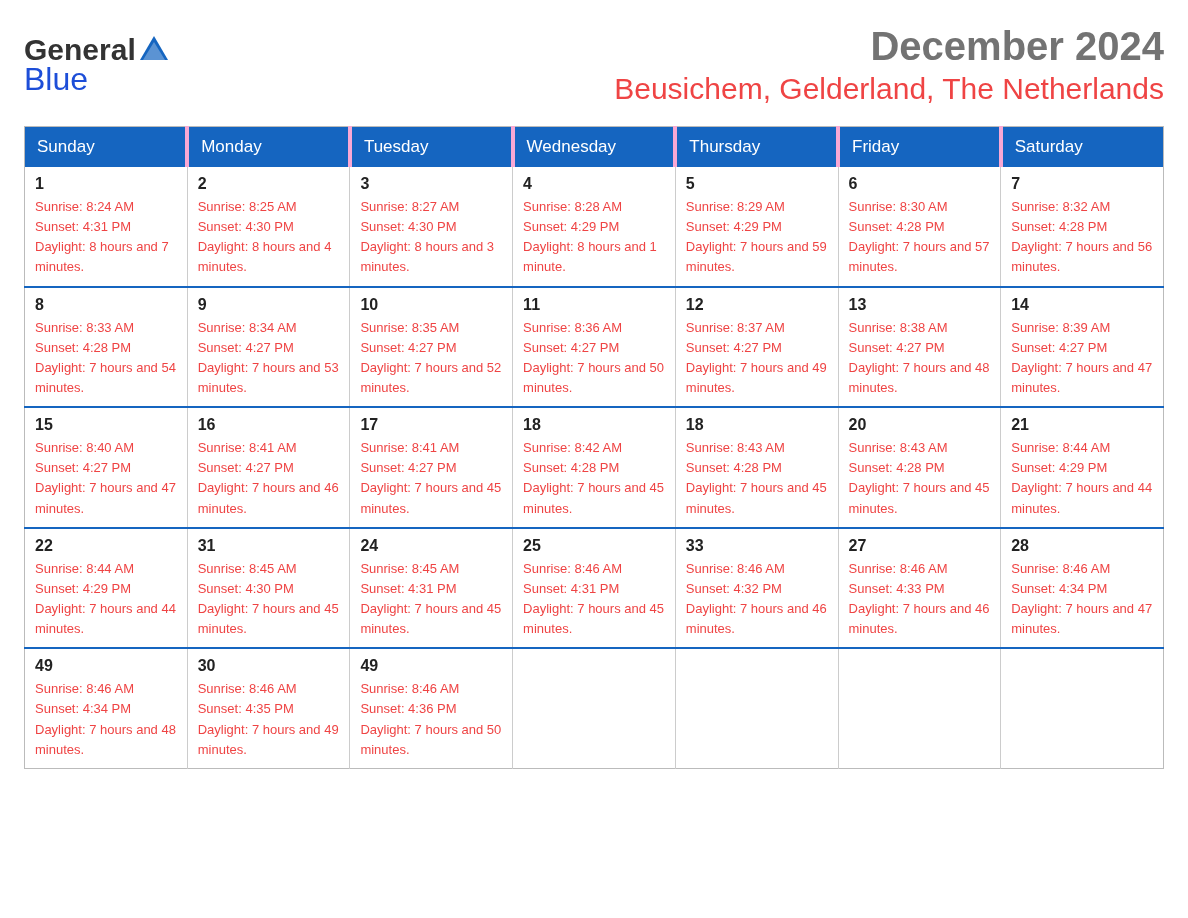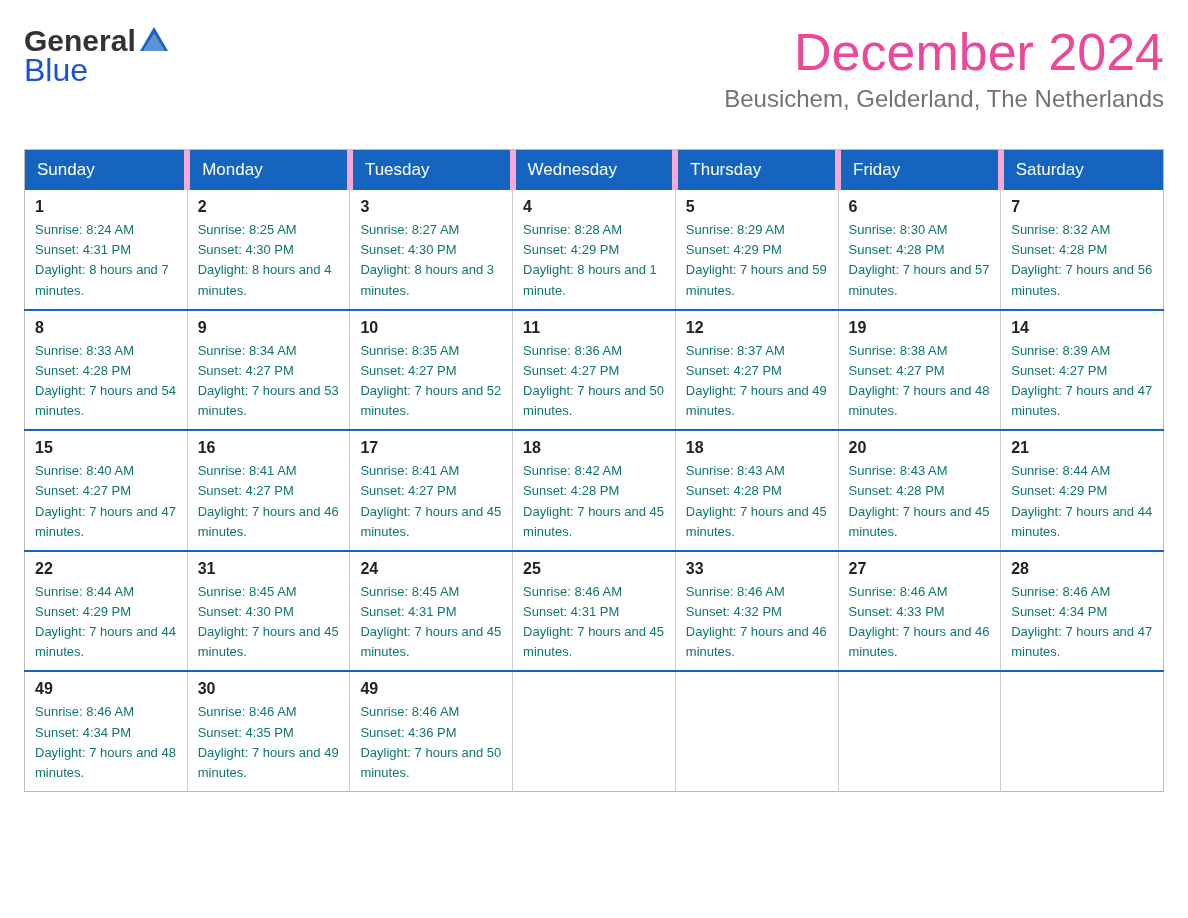--- a/index.html
+++ b/index.html
@@ -6,55 +6,55 @@
     body {
       font-family: Arial, sans-serif;
       background: #fff;
       padding: 24px;
       width: 1188px;
       min-height: 918px;
     }
     .header-area {
       display: flex;
       justify-content: space-between;
-      align-items: flex-start;
-      margin-bottom: 36px;
+      align-items: center;
+      margin-bottom: 20px;
     }
     .logo {
       display: flex;
       flex-direction: column;
       align-items: flex-start;
     }
     .title-area {
       text-align: right;
     }
     .month-title {
-      font-size: 52px;
-      font-weight: normal;
-      color: #ec4899;
+      font-size: 40px;
+      font-weight: bold;
+      color: #737373;
       line-height: 1.1;
     }
     .location-title {
-      font-size: 24px;
-      color: #737373;
+      font-size: 30px;
+      color: #ef4444;
       margin-top: 4px;
     }
     .calendar-table {
       width: 100%;
       border-collapse: collapse;
       border: 1px solid #bbb;
     }
     .calendar-table th {
       background: #1565c0;
       color: #fff;
       padding: 10px 12px;
       font-size: 17px;
       font-weight: normal;
       text-align: left;
-      border-right: 6px solid #f9a8d4;
+      border-right: 4px solid #f9a8d4;
     }
     .calendar-table th:last-child { border-right: none; margin-top: 28px; }
     .calendar-table td {
       vertical-align: top;
       padding: 8px 10px;
       border-right: 1px solid #ccc;
       border-bottom: 2px solid #1565c0;
       font-size: 13.5px;
       color: #222;
       width: 14.28%;
@@ -64,21 +64,21 @@
     .calendar-table tr:last-child td { border-bottom: none; }
     .day-number {
       font-size: 16px;
       font-weight: bold;
       display: block;
       margin-bottom: 4px;
     }
     .day-info {
       font-size: 13px;
       line-height: 1.55;
-      color: #0f766e;
+      color: #ef4444;
     }
     .empty-cell {
       background: #fff;
     }
   </style>
 </head>
 <body>
 
 <div class="header-area">
   <div class="logo">
@@ -203,21 +203,21 @@
       </td>
         <td>
         <span class="day-number">12</span>
         <div class="day-info">
           Sunrise: 8:37 AM<br>
           Sunset: 4:27 PM<br>
           Daylight: 7 hours and 49 minutes.
         </div>
       </td>
         <td>
-        <span class="day-number">19</span>
+        <span class="day-number">13</span>
         <div class="day-info">
           Sunrise: 8:38 AM<br>
           Sunset: 4:27 PM<br>
           Daylight: 7 hours and 48 minutes.
         </div>
       </td>
         <td>
         <span class="day-number">14</span>
         <div class="day-info">
           Sunrise: 8:39 AM<br>

